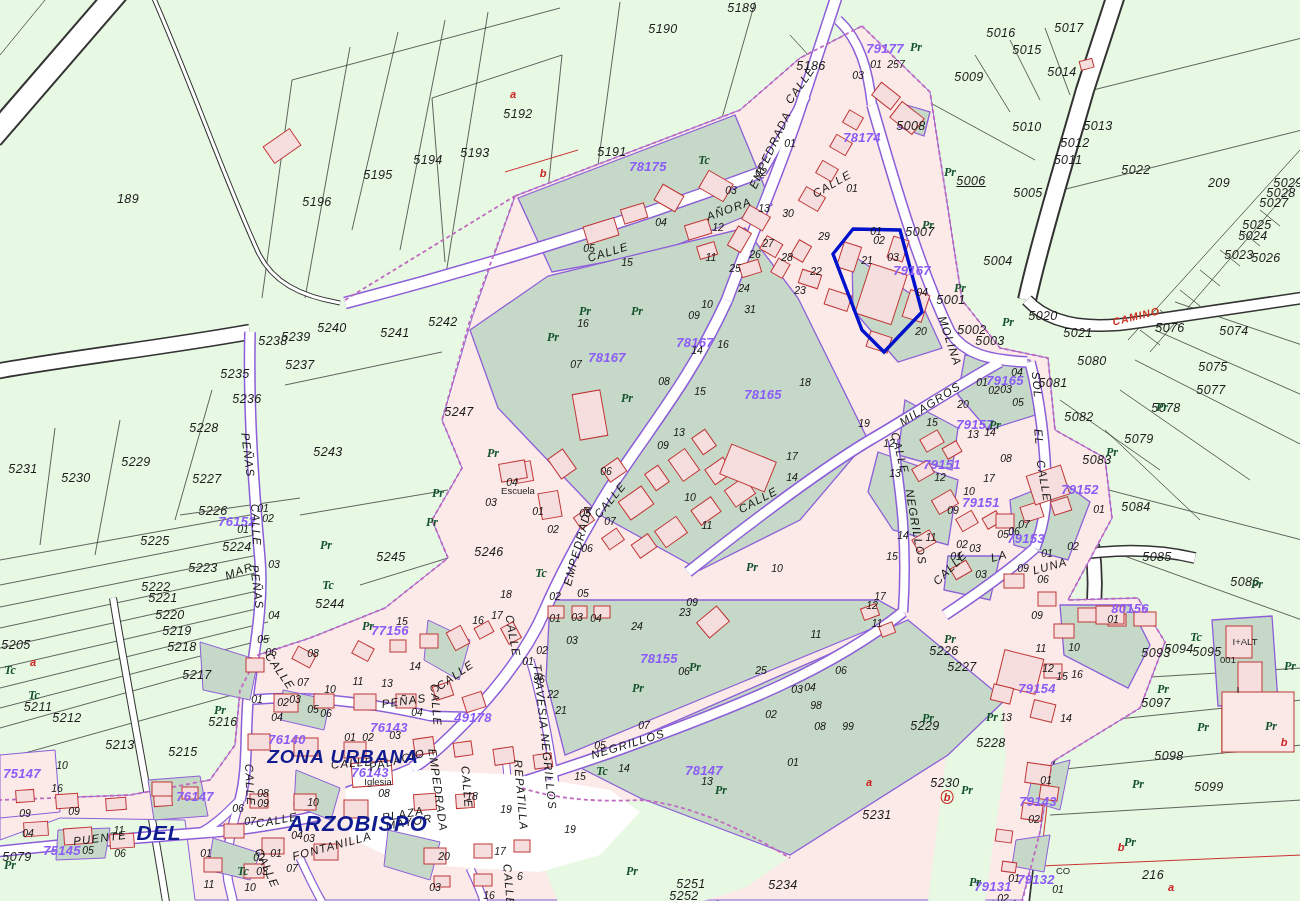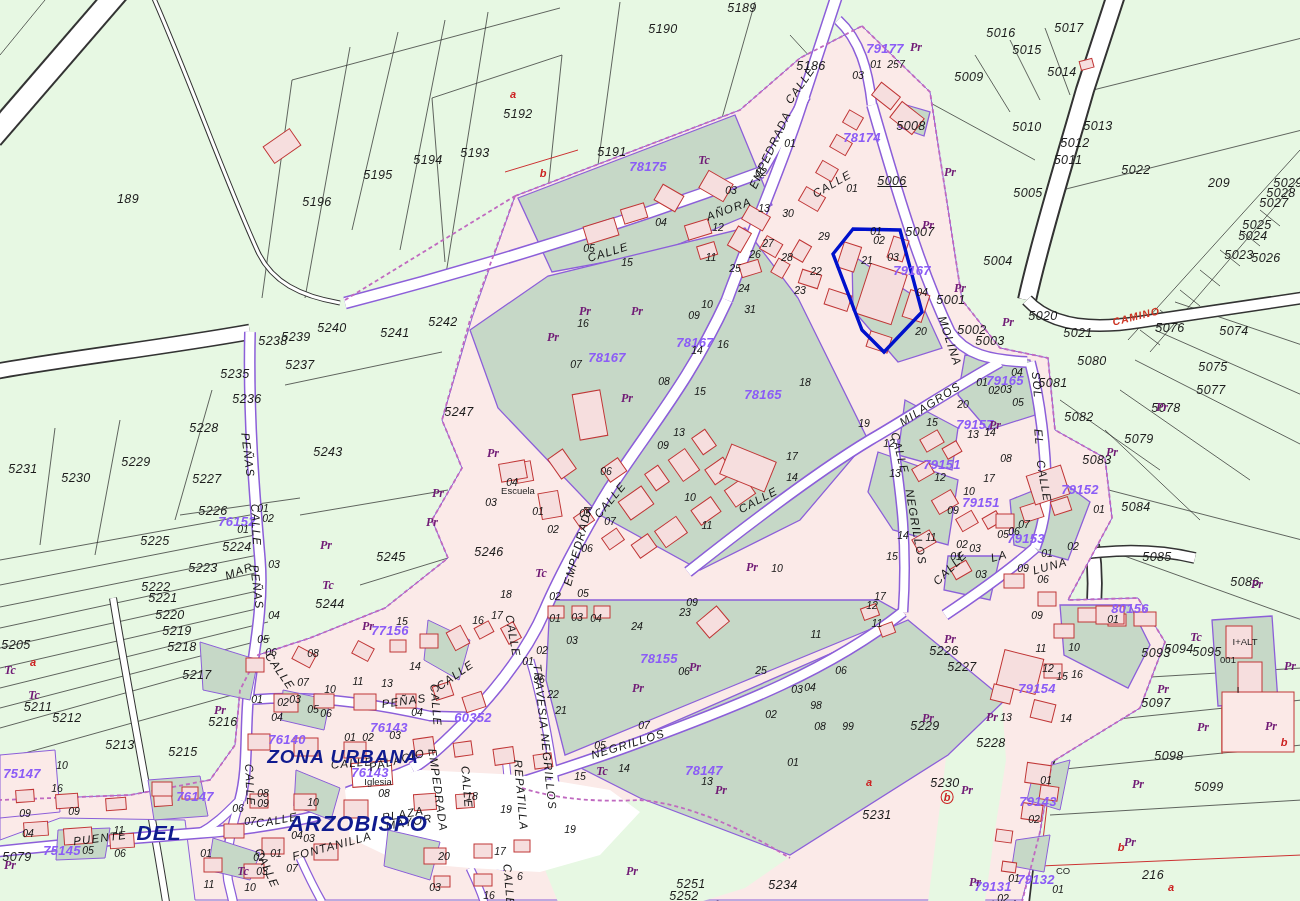--- a/index.html
+++ b/index.html
@@ -6,21 +6,21 @@
   #map{position:relative;width:1300px;height:901px;overflow:hidden;background:#e7f8e3;
        font-family:"Liberation Sans",sans-serif;}
   #geo{position:absolute;left:0;top:0;}
   #labels{position:absolute;left:0;top:0;width:100%;height:100%;}
   .lbl{position:absolute;white-space:nowrap;line-height:1;}
   .parcel{font:italic 12.5px "Liberation Sans",sans-serif;color:#1c1c1c;letter-spacing:.4px;}
   .house{font:italic 10.5px "Liberation Sans",sans-serif;color:#141414;}
   .block{font:italic bold 13px "Liberation Sans",sans-serif;color:#8b5cf6;letter-spacing:.3px;}
   .street{font:italic 11.5px "Liberation Sans",sans-serif;color:#161616;letter-spacing:1.2px;}
   .camino{font:italic bold 10.5px "Liberation Sans",sans-serif;color:#cc3322;letter-spacing:1px;}
-  .special{font:italic bold 12px "Liberation Serif",serif;color:#701a75;}
+  .special{font:italic bold 12px "Liberation Serif",serif;color:#14532d;}
   .letter{font:italic bold 11px "Liberation Sans",sans-serif;color:#cc2222;}
   .zone{font:italic bold 20px "Liberation Sans",sans-serif;color:#101b8f;letter-spacing:1px;}
   .misc{font:9.5px "Liberation Sans",sans-serif;color:#222;}
   .circ{border:1.2px solid #cc2222;border-radius:50%;padding:0 2px;}
 </style>
 </head>
 <body>
 
 <div id="map">
 <svg id="geo" width="1300" height="901" viewBox="0 0 1300 901">
@@ -303,21 +303,21 @@
       <div class="lbl parcel" style="left: 1027px; top: 50px; transform: translate(-50%, -50%);">5015</div>
       <div class="lbl parcel" style="left: 1062px; top: 72px; transform: translate(-50%, -50%);">5014</div>
       <div class="lbl parcel" style="left: 969px; top: 77px; transform: translate(-50%, -50%);">5009</div>
       <div class="lbl parcel" style="left: 911px; top: 126px; transform: translate(-50%, -50%);">5008</div>
       <div class="lbl parcel" style="left: 1027px; top: 127px; transform: translate(-50%, -50%);">5010</div>
       <div class="lbl parcel" style="left: 1080px; top: 126px; transform: translate(-50%, -50%); padding-left: 36px;">5013</div>
       <div class="lbl parcel" style="left: 1075px; top: 143px; transform: translate(-50%, -50%);">5012</div>
       <div class="lbl parcel" style="left: 1068px; top: 160px; transform: translate(-50%, -50%);">5011</div>
       <div class="lbl parcel" style="left: 1136px; top: 170px; transform: translate(-50%, -50%);">5022</div>
       <div class="lbl parcel" style="left: 1219px; top: 183px; transform: translate(-50%, -50%);">209</div>
-      <div class="lbl parcel" style="left: 892px; top: 181px; transform: translate(-50%, -50%); text-decoration: underline;">5006</div>
+      <div class="lbl parcel" style="left: 971px; top: 181px; transform: translate(-50%, -50%); text-decoration: underline;">5006</div>
       <div class="lbl parcel" style="left: 1028px; top: 193px; transform: translate(-50%, -50%);">5005</div>
       <div class="lbl parcel" style="left: 920px; top: 232px; transform: translate(-50%, -50%);">5007</div>
       <div class="lbl parcel" style="left: 998px; top: 261px; transform: translate(-50%, -50%);">5004</div>
       <div class="lbl parcel" style="left: 951px; top: 300px; transform: translate(-50%, -50%);">5001</div>
       <div class="lbl parcel" style="left: 972px; top: 330px; transform: translate(-50%, -50%);">5002</div>
       <div class="lbl parcel" style="left: 990px; top: 341px; transform: translate(-50%, -50%);">5003</div>
       <div class="lbl parcel" style="left: 1043px; top: 316px; transform: translate(-50%, -50%);">5020</div>
       <div class="lbl parcel" style="left: 1078px; top: 333px; transform: translate(-50%, -50%);">5021</div>
       <div class="lbl parcel" style="left: 1170px; top: 328px; transform: translate(-50%, -50%);">5076</div>
       <div class="lbl parcel" style="left: 1234px; top: 331px; transform: translate(-50%, -50%);">5074</div>
@@ -399,21 +399,21 @@
       <div class="lbl block" style="left: 763px; top: 394px; transform: translate(-50%, -50%);">78165</div>
       <div class="lbl block" style="left: 1005px; top: 380px; transform: translate(-50%, -50%);">79165</div>
       <div class="lbl block" style="left: 975px; top: 424px; transform: translate(-50%, -50%);">79157</div>
       <div class="lbl block" style="left: 942px; top: 464px; transform: translate(-50%, -50%);">79151</div>
       <div class="lbl block" style="left: 981px; top: 502px; transform: translate(-50%, -50%);">79151</div>
       <div class="lbl block" style="left: 1080px; top: 489px; transform: translate(-50%, -50%);">79152</div>
       <div class="lbl block" style="left: 1026px; top: 538px; transform: translate(-50%, -50%); font-style: italic;">79153</div>
       <div class="lbl block" style="left: 237px; top: 521px; transform: translate(-50%, -50%);">76152</div>
       <div class="lbl block" style="left: 390px; top: 630px; transform: translate(-50%, -50%);">77156</div>
       <div class="lbl block" style="left: 659px; top: 658px; transform: translate(-50%, -50%);">78155</div>
-      <div class="lbl block" style="left: 473px; top: 717px; transform: translate(-50%, -50%);">60352</div>
+      <div class="lbl block" style="left: 473px; top: 717px; transform: translate(-50%, -50%);">49178</div>
       <div class="lbl block" style="left: 704px; top: 770px; transform: translate(-50%, -50%);">78147</div>
       <div class="lbl block" style="left: 287px; top: 739px; transform: translate(-50%, -50%);">76140</div>
       <div class="lbl block" style="left: 389px; top: 727px; transform: translate(-50%, -50%);">76143</div>
       <div class="lbl block" style="left: 370px; top: 772px; transform: translate(-50%, -50%);">76143</div>
       <div class="lbl block" style="left: 195px; top: 796px; transform: translate(-50%, -50%);">76147</div>
       <div class="lbl block" style="left: 22px; top: 773px; transform: translate(-50%, -50%);">75147</div>
       <div class="lbl block" style="left: 62px; top: 850px; transform: translate(-50%, -50%);">75145</div>
       <div class="lbl block" style="left: 1130px; top: 608px; transform: translate(-50%, -50%);">80156</div>
       <div class="lbl block" style="left: 1037px; top: 688px; transform: translate(-50%, -50%);">79154</div>
       <div class="lbl block" style="left: 1038px; top: 801px; transform: translate(-50%, -50%);">79143</div>

